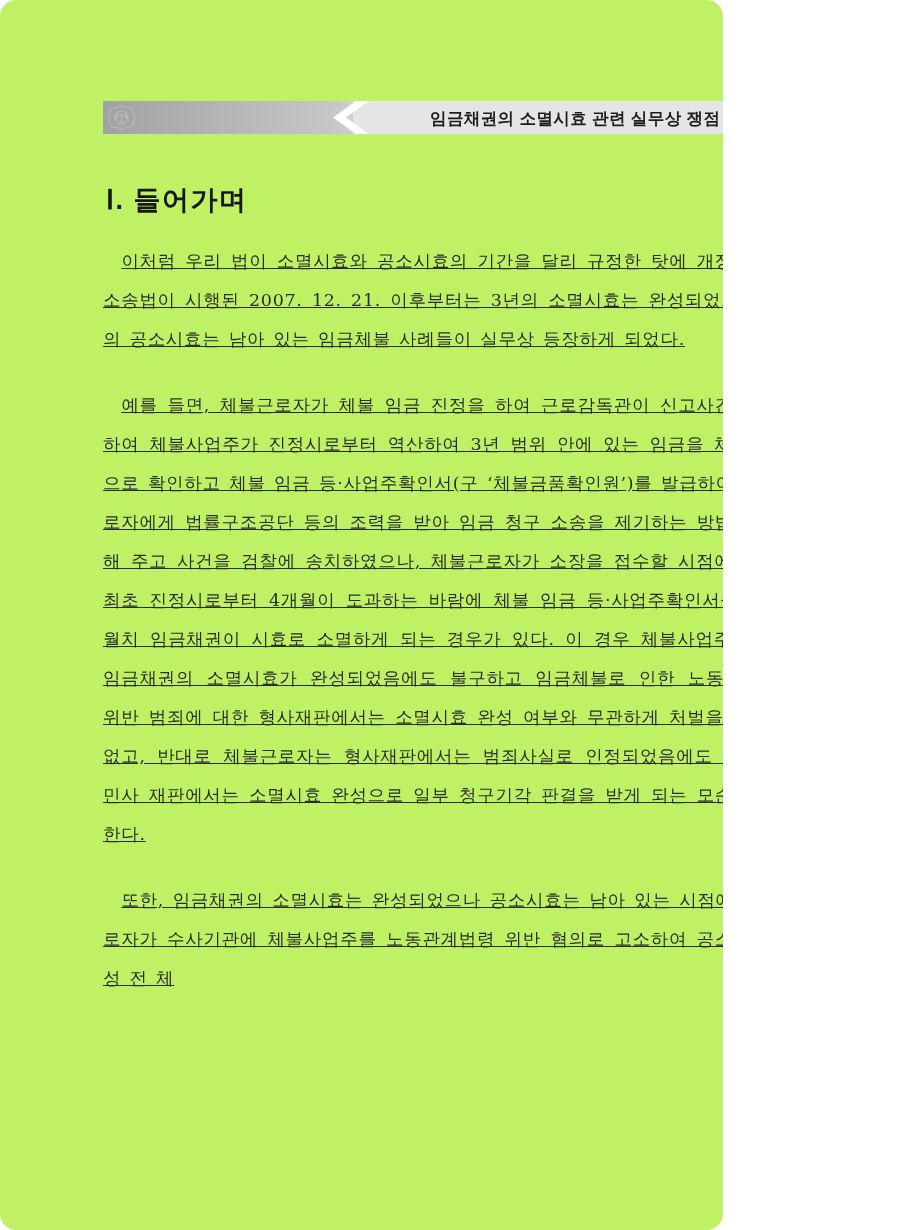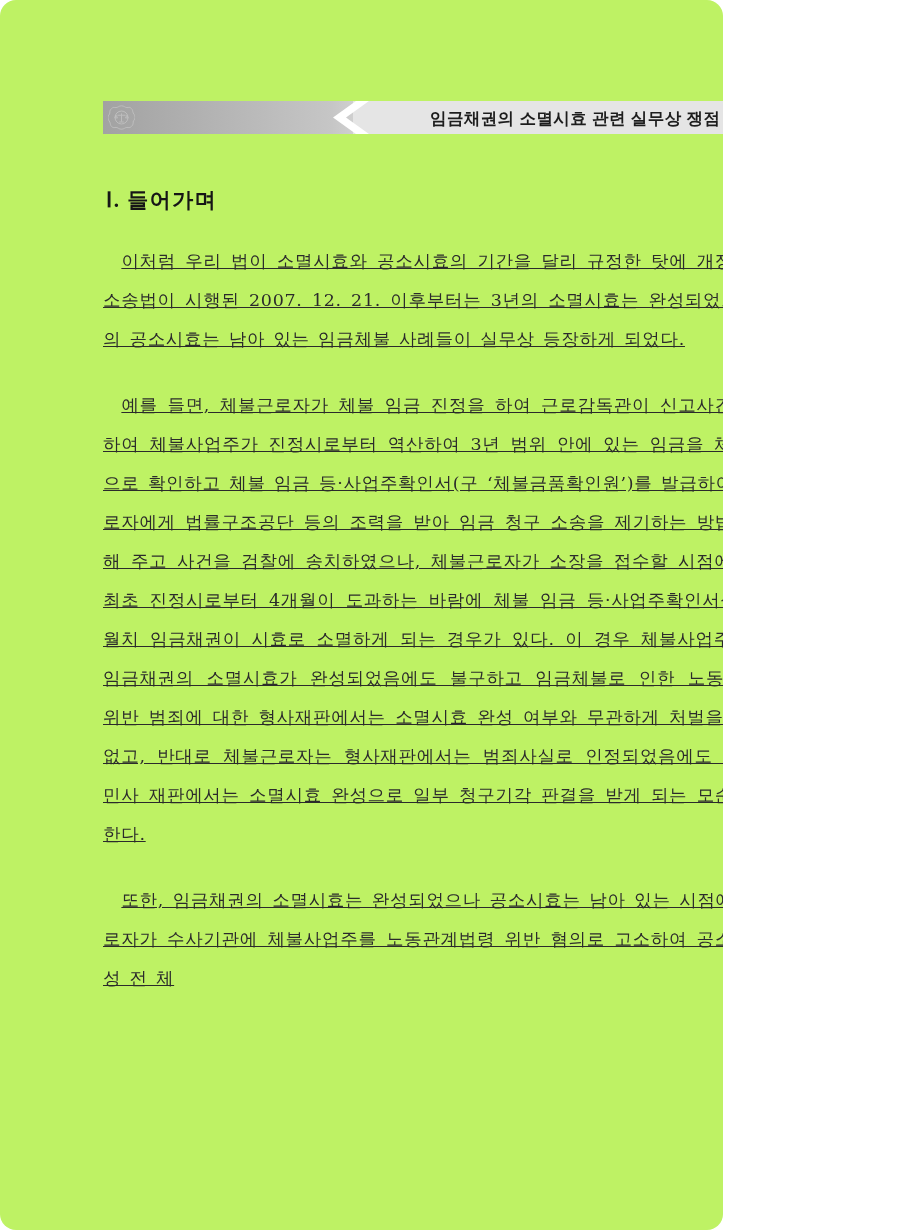--- a/index.html
+++ b/index.html
@@ -24,23 +24,23 @@
     font-size:16.5px; color:#1d1d1d; letter-spacing:0.4px;
     white-space:nowrap;
   }
 
   
   .content {
     position:absolute; left:103px; top:134px; width:694px;
   }
   .section-heading {
     margin:51px 0 0 3px;
-    font-size:21px; line-height:30px; font-weight:600;
+    font-size:27px; line-height:30px; font-weight:600;
     color:#161616; letter-spacing:1.5px;
-    font-family:Liberation Serif, serif;
+    font-family:Liberation Sans, sans-serif;
   }
   .para {
     margin:0;
     font-size:17.5px; line-height:39px; color:#2b2b2b;
     text-align:justify; text-justify:inter-character;
     text-indent:1.05em;
     word-break:break-all;
     letter-spacing:0.7px; word-spacing:2px;
   }
   .para.first { margin-top:30px; }

